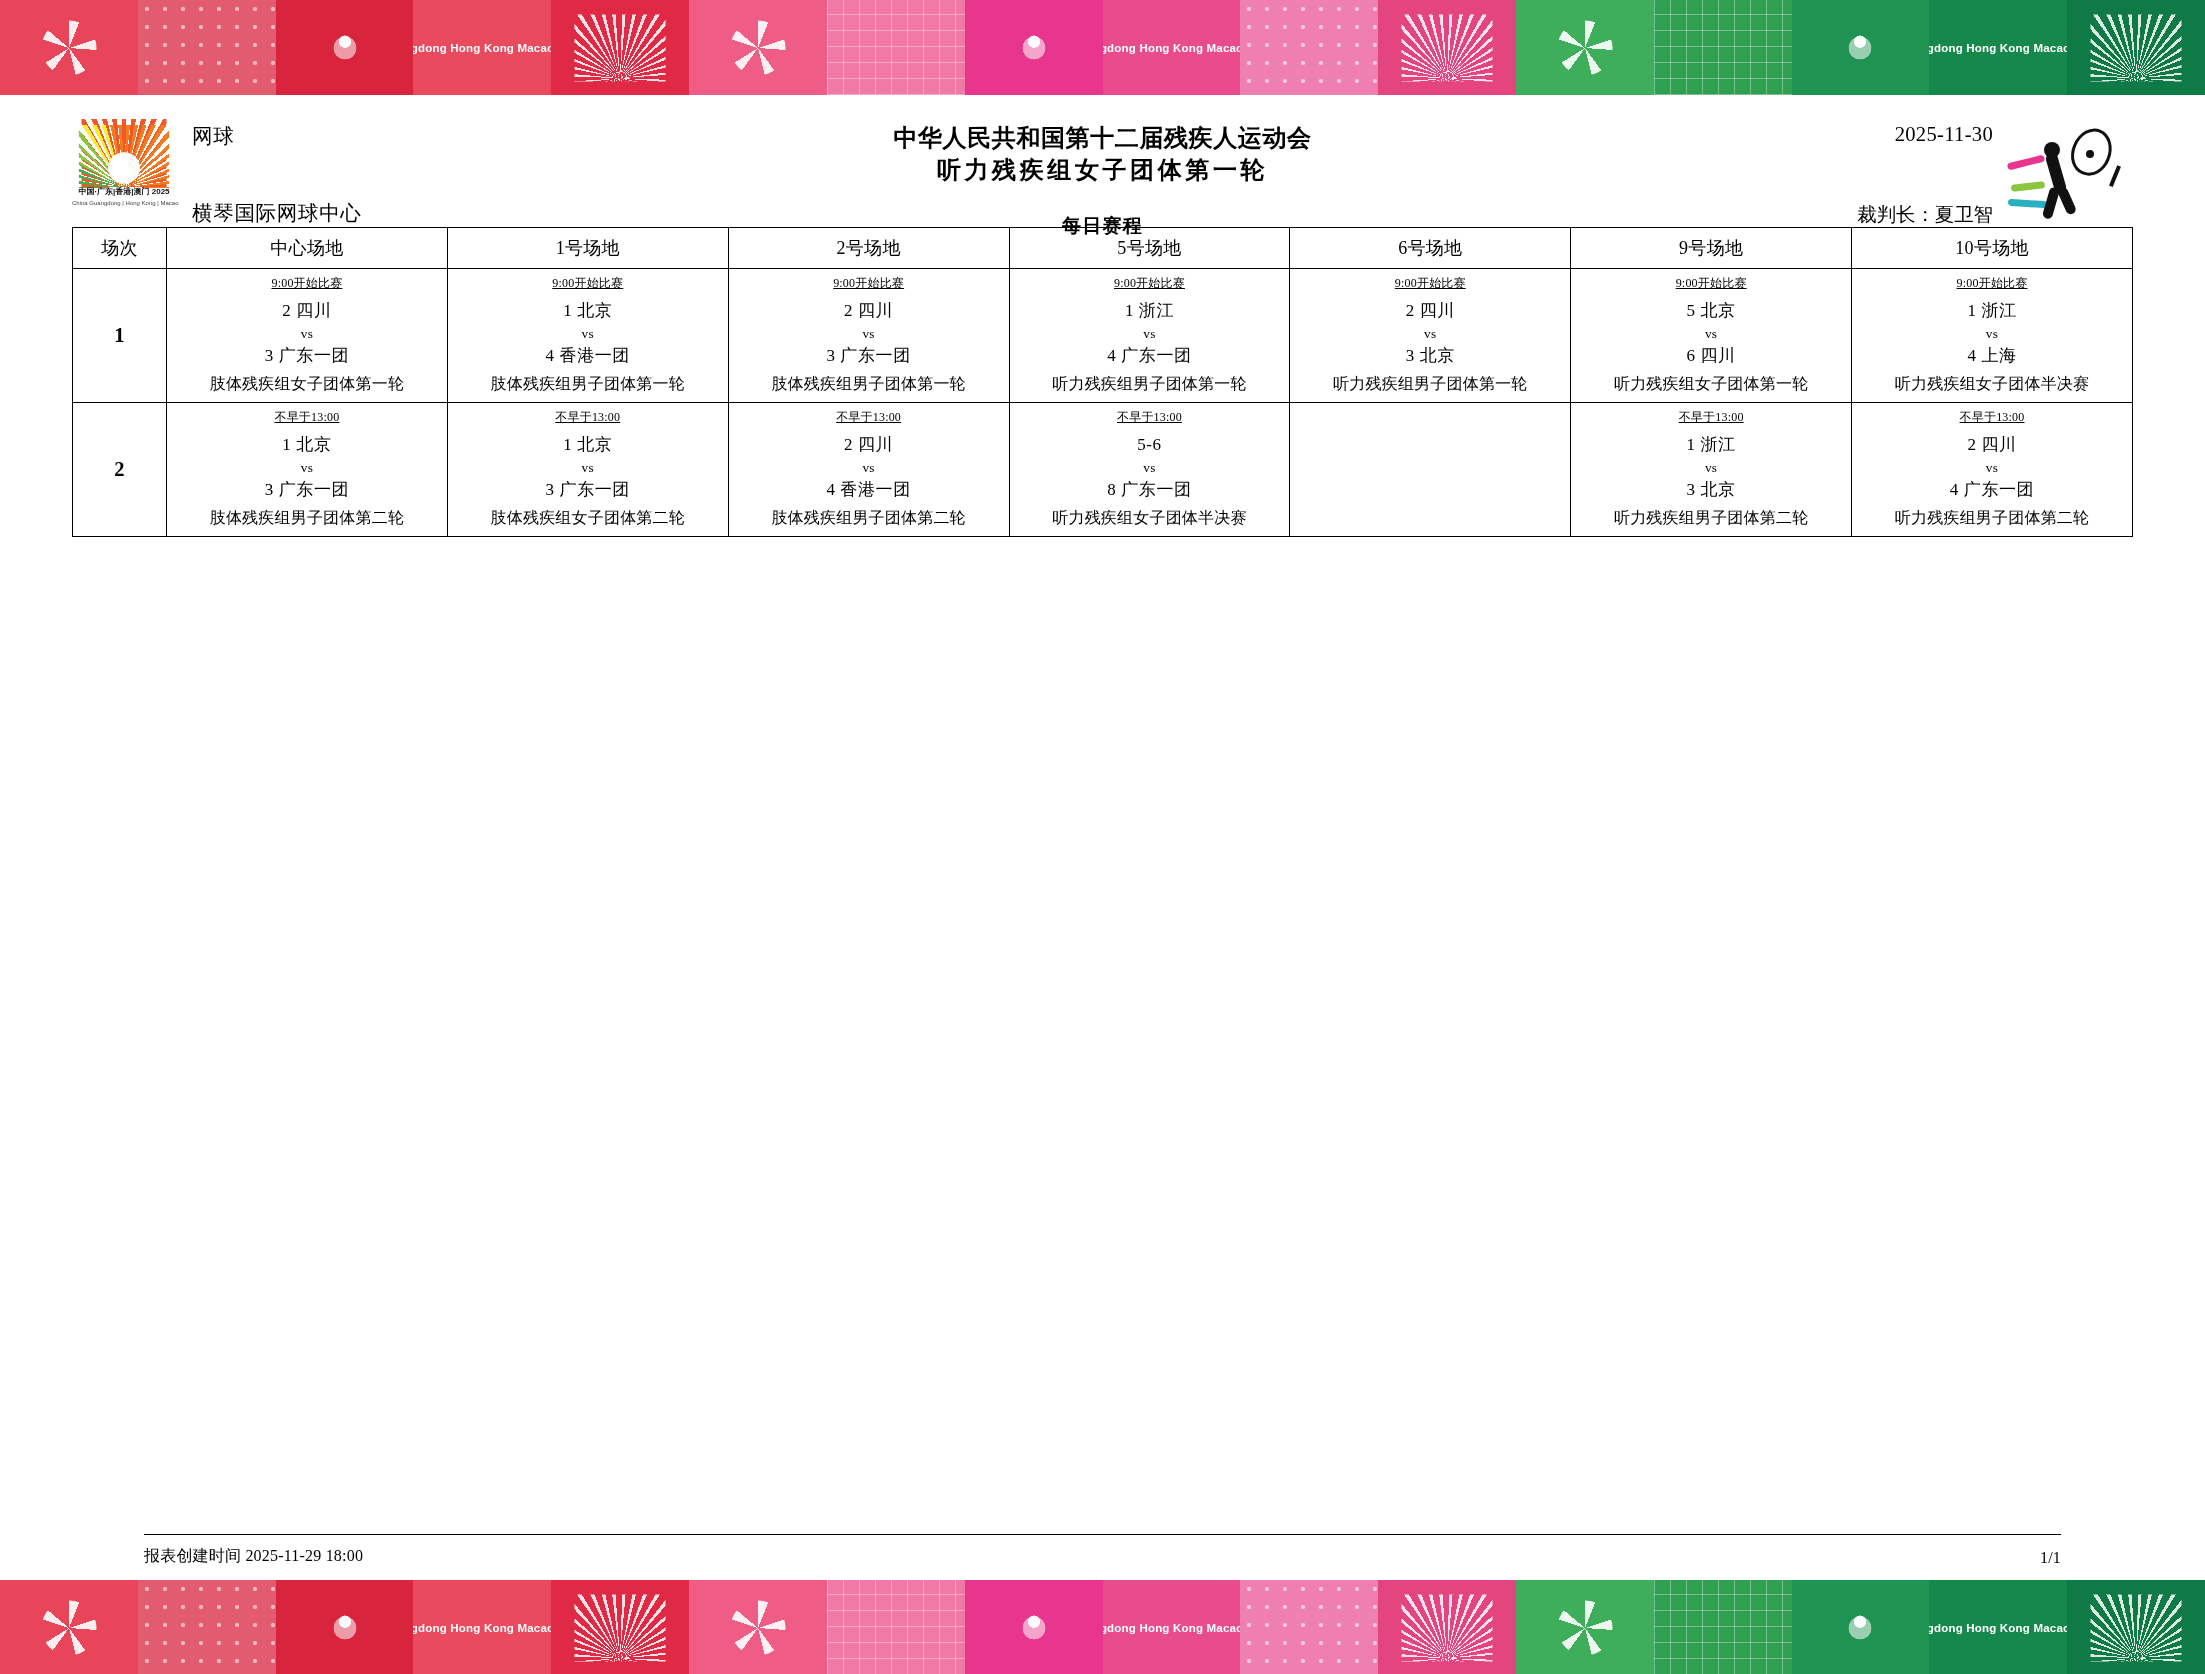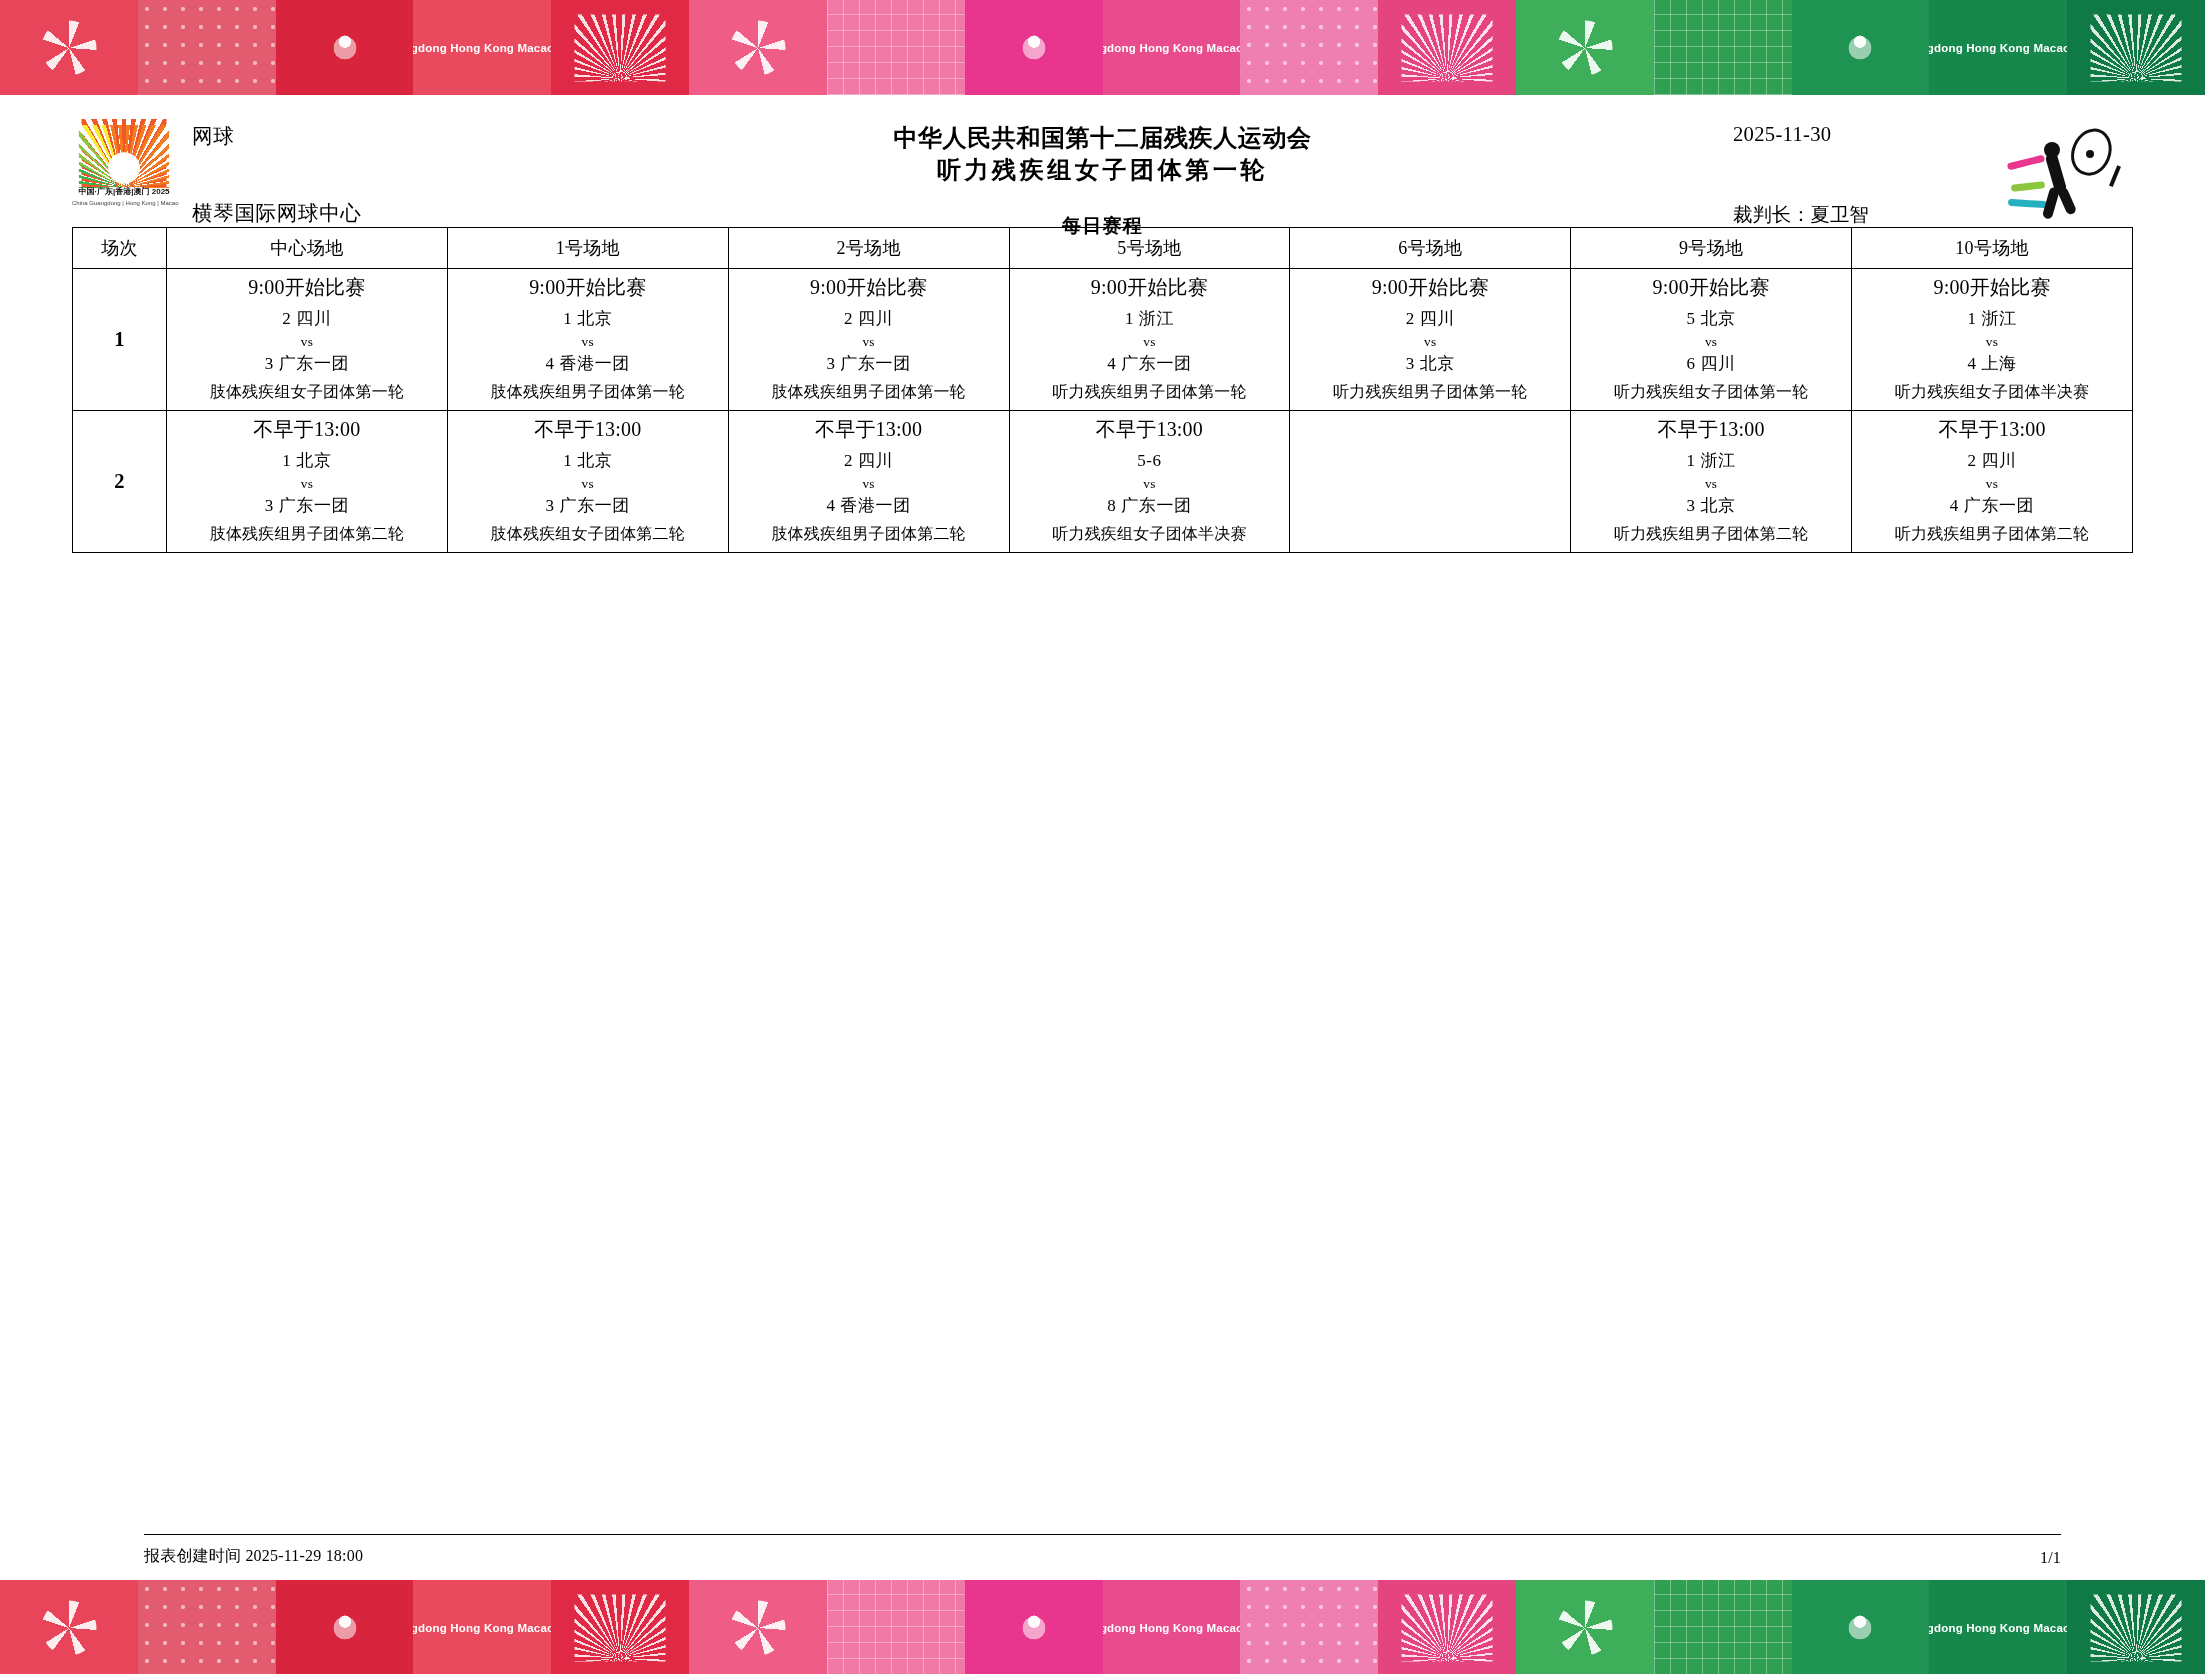--- a/index.html
+++ b/index.html
@@ -212,21 +212,21 @@
   .title-sub {
     font-size: 19px;
     font-weight: bold;
     margin-top: 27px;
     letter-spacing: 1.2px;
   }
   .header-right {
     width: 400px;
     flex: 0 0 auto;
     position: relative;
-    text-align: left;
+    text-align: right;
     padding-top: 7.3px;
     font-family: Liberation Serif, serif;
   }
   .date-text {
     font-size: 20.6px;
     letter-spacing: 0.3px;
     padding-right: 140px;
   }
   .referee-text {
     font-size: 19.4px;
@@ -323,23 +323,24 @@
   td.round-no {
     font-size: 20.6px;
     font-weight: bold;
     width: 91px;
   }
   .cell {
     padding: 7.3px 3.6px 8.5px 3.6px;
     line-height: 1.0;
   }
   .cell-time {
-    font-size: 20px;
+    font-size: 12px;
     margin-bottom: 13.3px;
     letter-spacing: 0.2px;
+    text-decoration: underline;
   }
   .cell-team {
     font-size: 17px;
     letter-spacing: 0.6px;
     white-space: nowrap;
   }
   .cell-vs {
     font-size: 13.3px;
     margin: 7.3px 0;
     letter-spacing: 0.3px;

